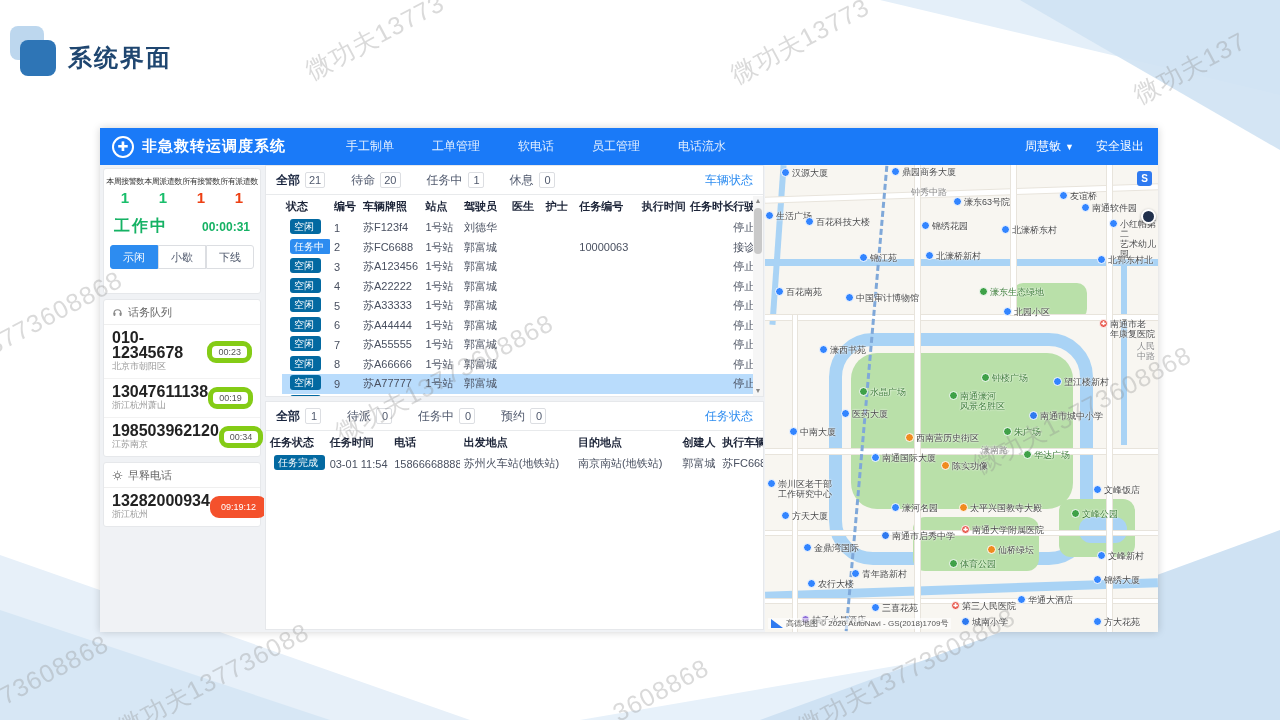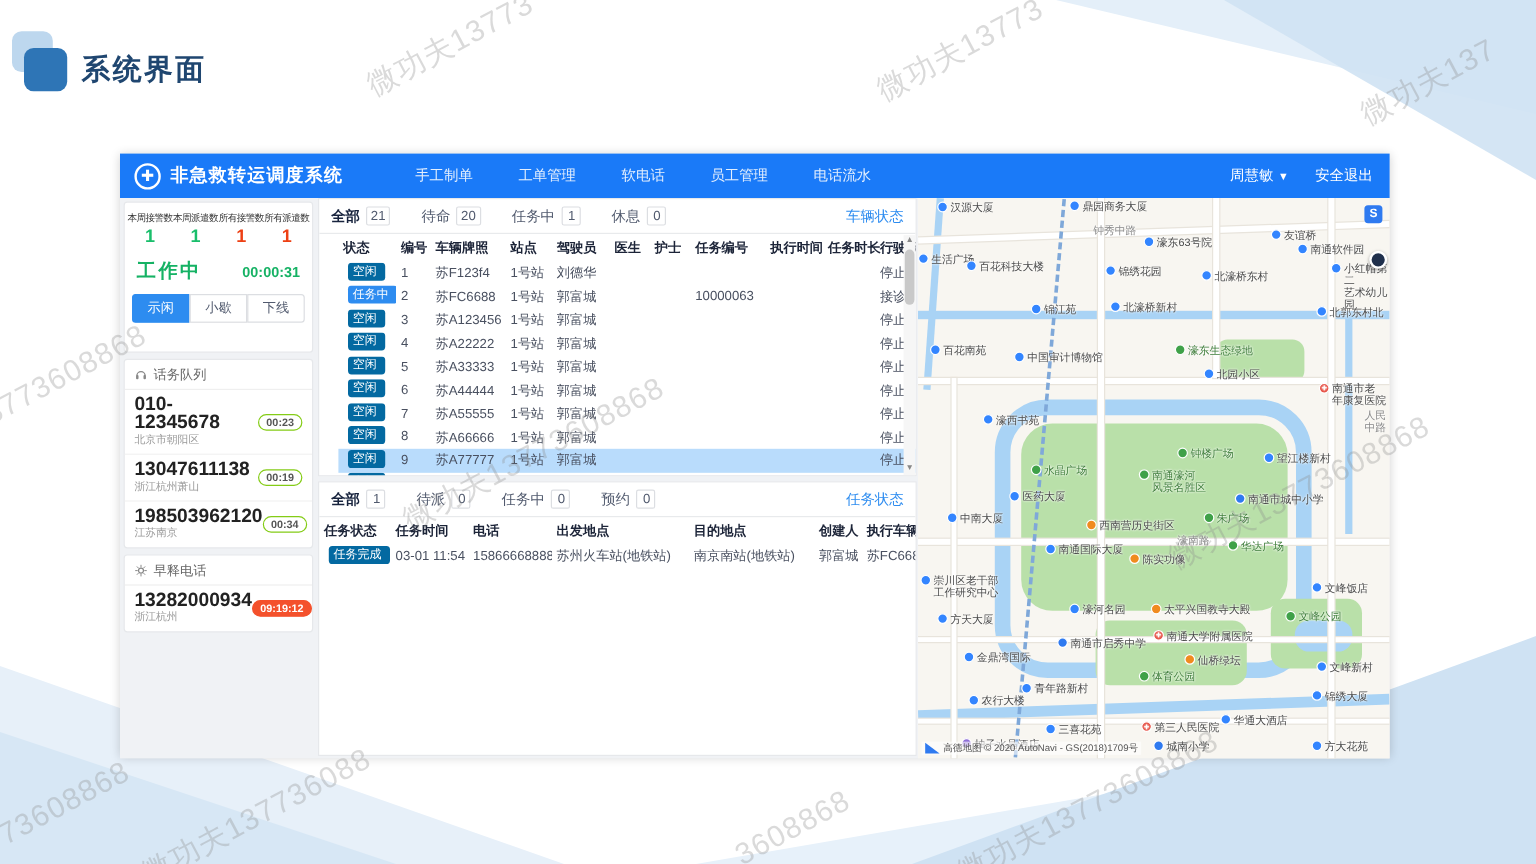--- a/index.html
+++ b/index.html
@@ -51,21 +51,21 @@
   .seg-btn:first-child { border-radius:3px 0 0 3px; }
   .seg-btn:last-child { border-radius:0 3px 3px 0; }
   .seg-active { background:#2d8cf0; border-color:#2d8cf0; color:#fff; }
 
   .card-title { display:flex; align-items:center; gap:5px; height:25px; padding:0 8px; font-size:11px; color:#666; border-bottom:1px solid #efefef; }
   .card-title svg { flex:none; }
   .q-item { display:flex; justify-content:space-between; align-items:center; padding:5px 8px; border-bottom:1px solid #f2f2f2; }
   .q-item:last-child { border-bottom:none; }
   .q-num { font-size:16px; font-weight:bold; color:#222; line-height:15px; }
   .q-loc { font-size:9px; color:#999; }
-  .pill { font-size:9px; color:#555; border:1px solid #84cc16; border-radius:9px; padding:1px 6px; white-space:nowrap;font-weight:bold; }
+  .pill { font-size:9px; color:#555; border:5px solid #84cc16; border-radius:9px; padding:1px 6px; white-space:nowrap; }
   .pill-orange { background:#f4512c; border-color:#f4512c; color:#fff; }
   .a-item { display:flex; align-items:center; padding:7px 8px; border-bottom:1px solid #f2f2f2; font-size:11px; color:#333; }
   .a-item:last-child { border-bottom:none; }
   .a-seat { width:40px; } .a-name { flex:1; }
 
   
   .mid { position:absolute; left:165px; top:0; width:499px; height:100%; }
   .panel { position:absolute; left:0; width:100%; background:#fff; border:1px solid #e6e8eb; overflow:hidden; }
   .panel-a { top:0; height:232px; }
   .panel-b { top:236px; height:229px; }

